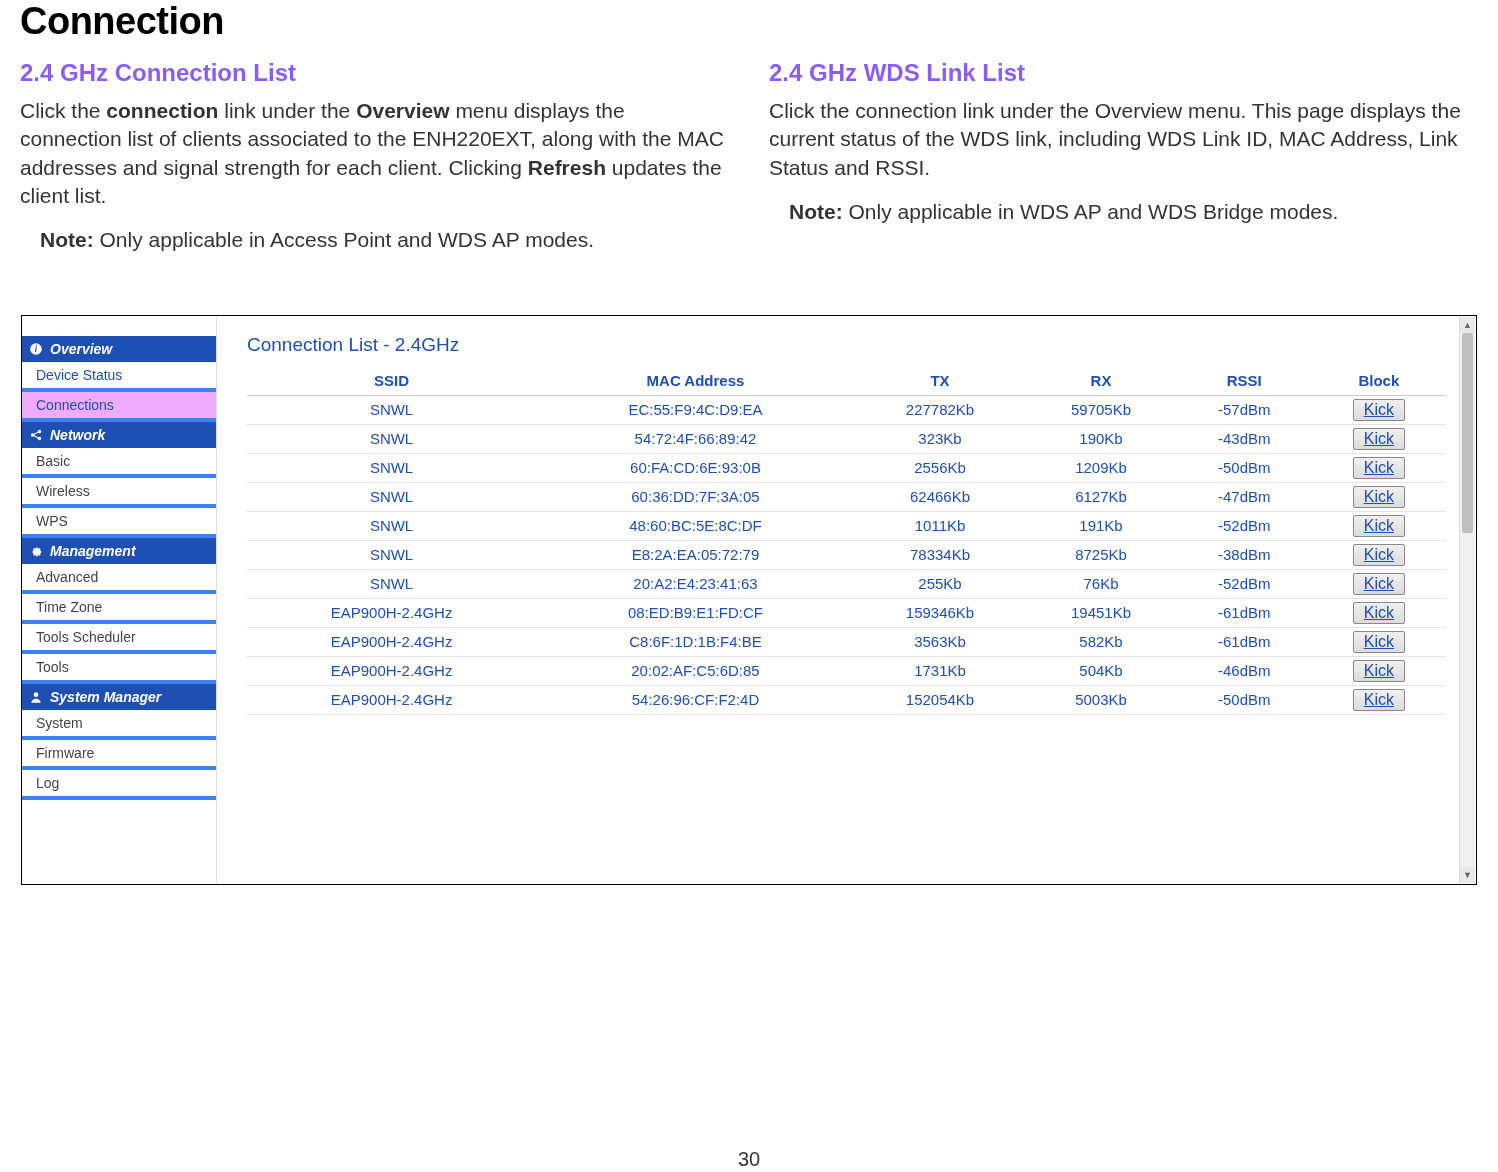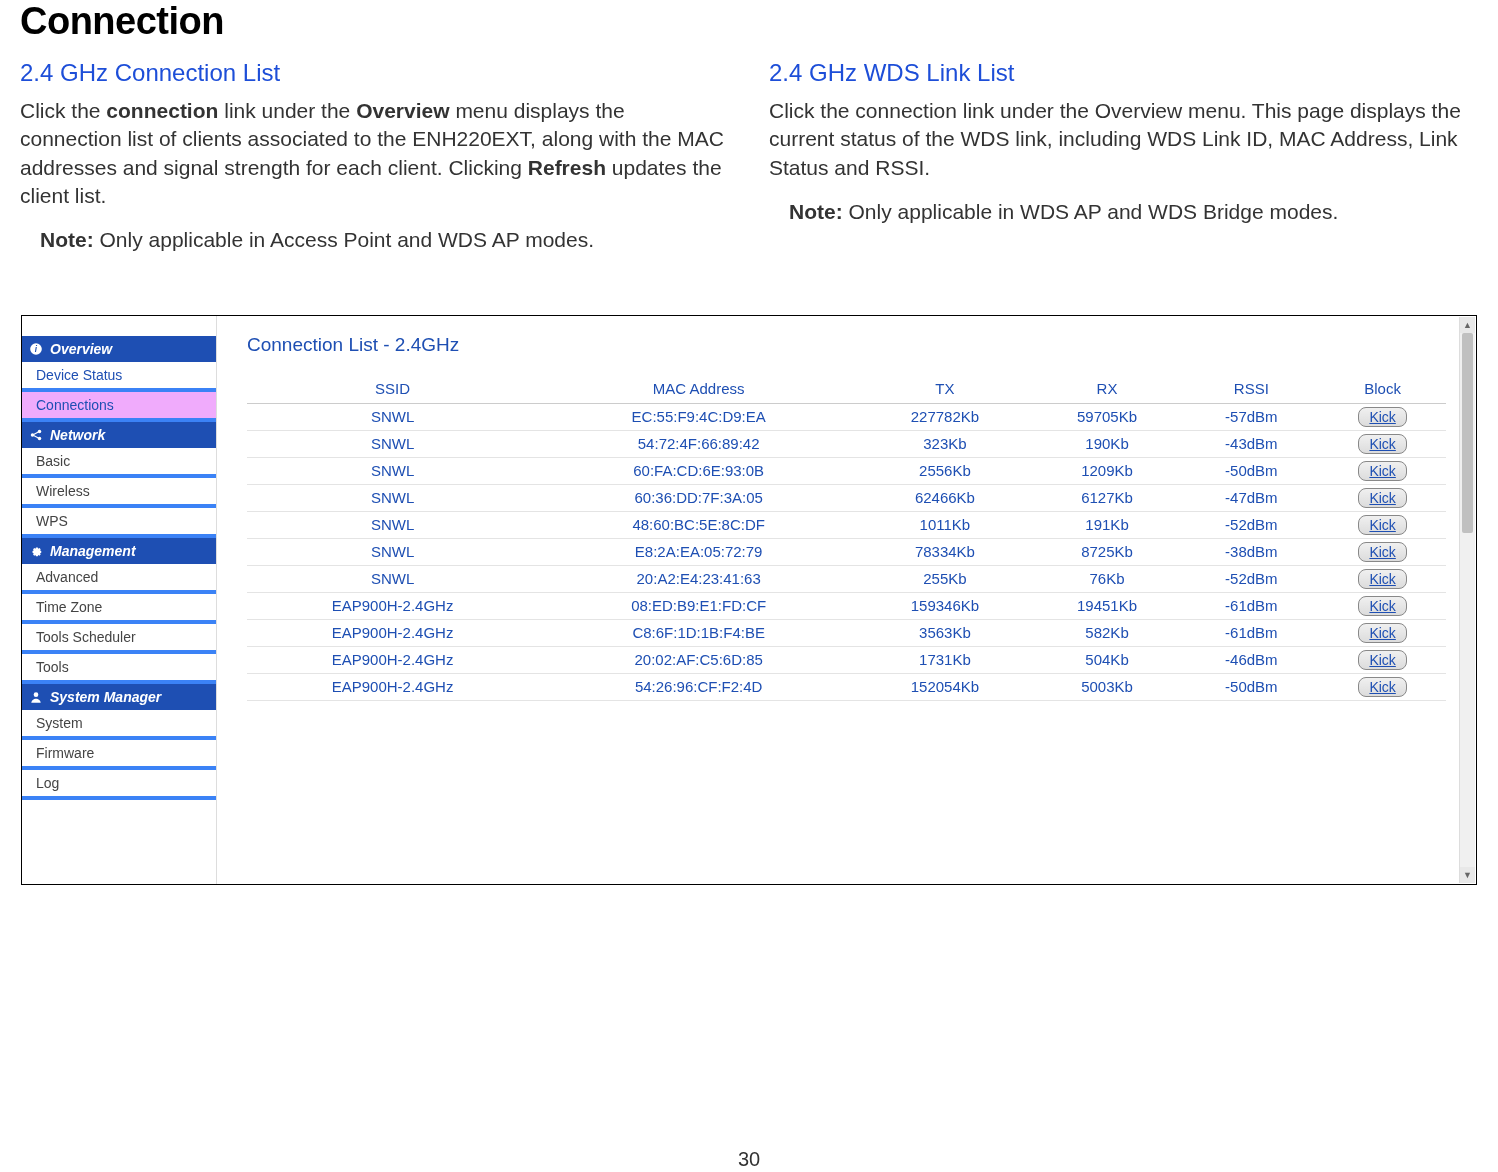--- a/index.html
+++ b/index.html
@@ -20,23 +20,23 @@
   }
   .columns {
     display: flex;
     gap: 40px;
     margin-bottom: 60px;
   }
   .col {
     flex: 1;
   }
   .col h2 {
-    color: #1d4ed8;
+    color: #8b5cf6;
     font-size: 24px;
-    font-weight: normal;
+    font-weight: bold;
     margin-bottom: 10px;
   }
   .col p {
     font-size: 21px;
     line-height: 1.35;
     color: #333;
   }
   .col p b { font-weight: bold; }
   .note {
     font-size: 21px;
@@ -99,49 +99,49 @@
   }
 
   .main {
     flex: 1;
     padding: 18px 30px 10px 30px;
     overflow: hidden;
   }
   .main-title {
     color: #1e4fb3;
     font-size: 19px;
-    margin-bottom: 18px;
+    margin-bottom: 10px;
   }
   table.conn {
     width: 100%;
     border-collapse: collapse;
     font-size: 15px;
   }
   table.conn th {
     color: #1e4fb3;
-    font-weight: normal;
+    font-weight: bold;
     text-align: center;
     padding: 6px 4px;
     border-bottom: 1px solid #ccc;
   }
   table.conn td {
     text-align: center;
     color: #1e4fb3;
     padding: 3px 4px;
     border-bottom: 1px solid #e4e4e4;
   }
   .kick-btn {
     display: inline-block;
     background: linear-gradient(#f0f0f0,#dcdcdc);
     border: 1px solid #888;
-    border-radius: 8px;
+    border-radius: 2px;
     padding: 1px 10px;
     color: #1e4fb3;
     text-decoration: underline;
-    font-size: 14px;
+    font-size: 16px;
     cursor: pointer;
   }
   .scrollbar {
     position: absolute;
     right: 1px;
     top: 1px;
     bottom: 1px;
     width: 16px;
     background: #f0f0f0;
     border-left: 1px solid #ddd;

